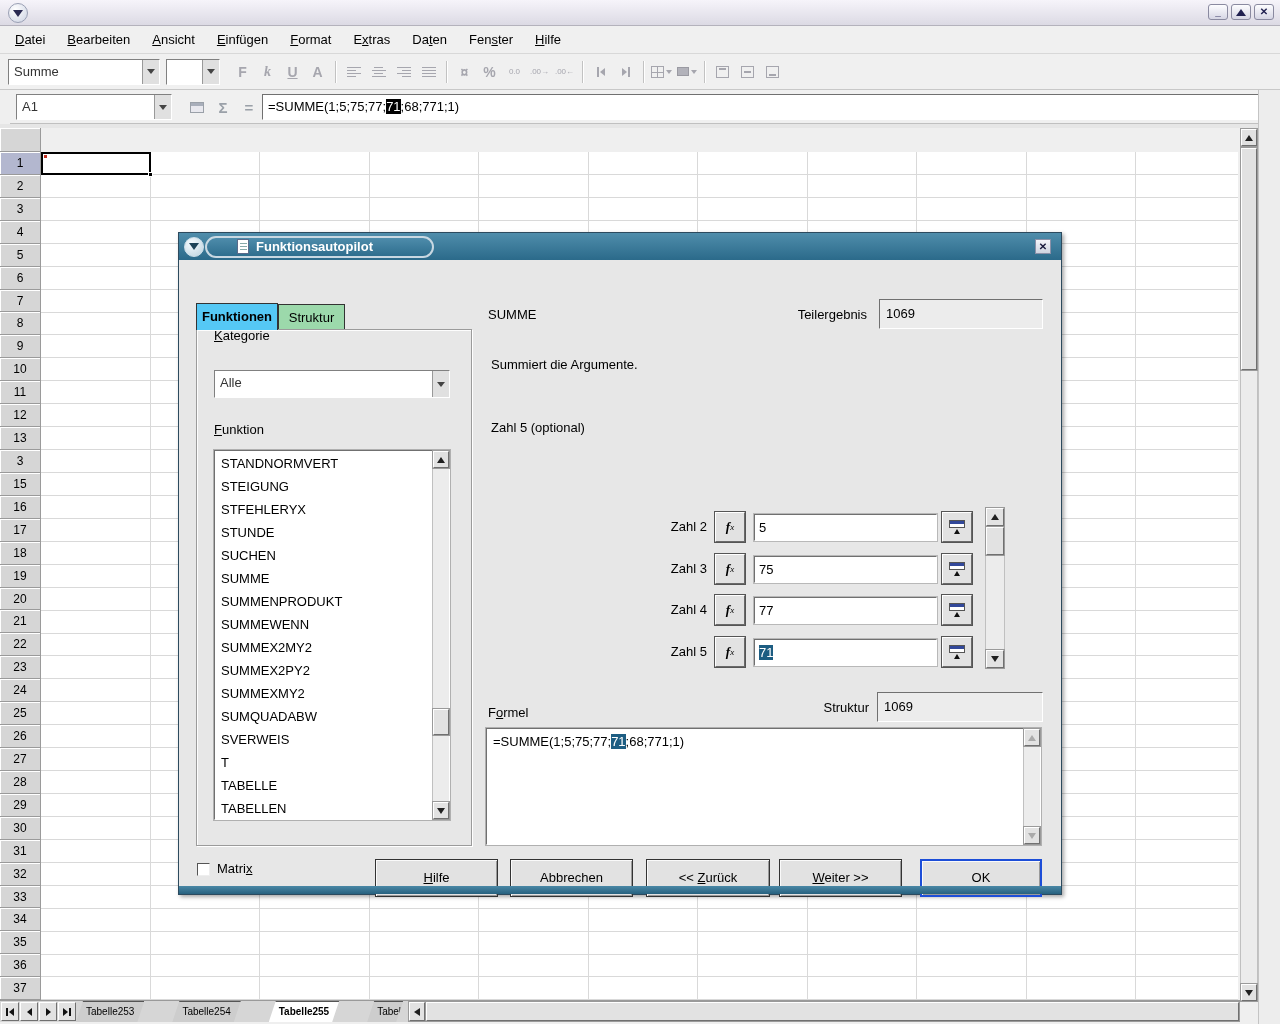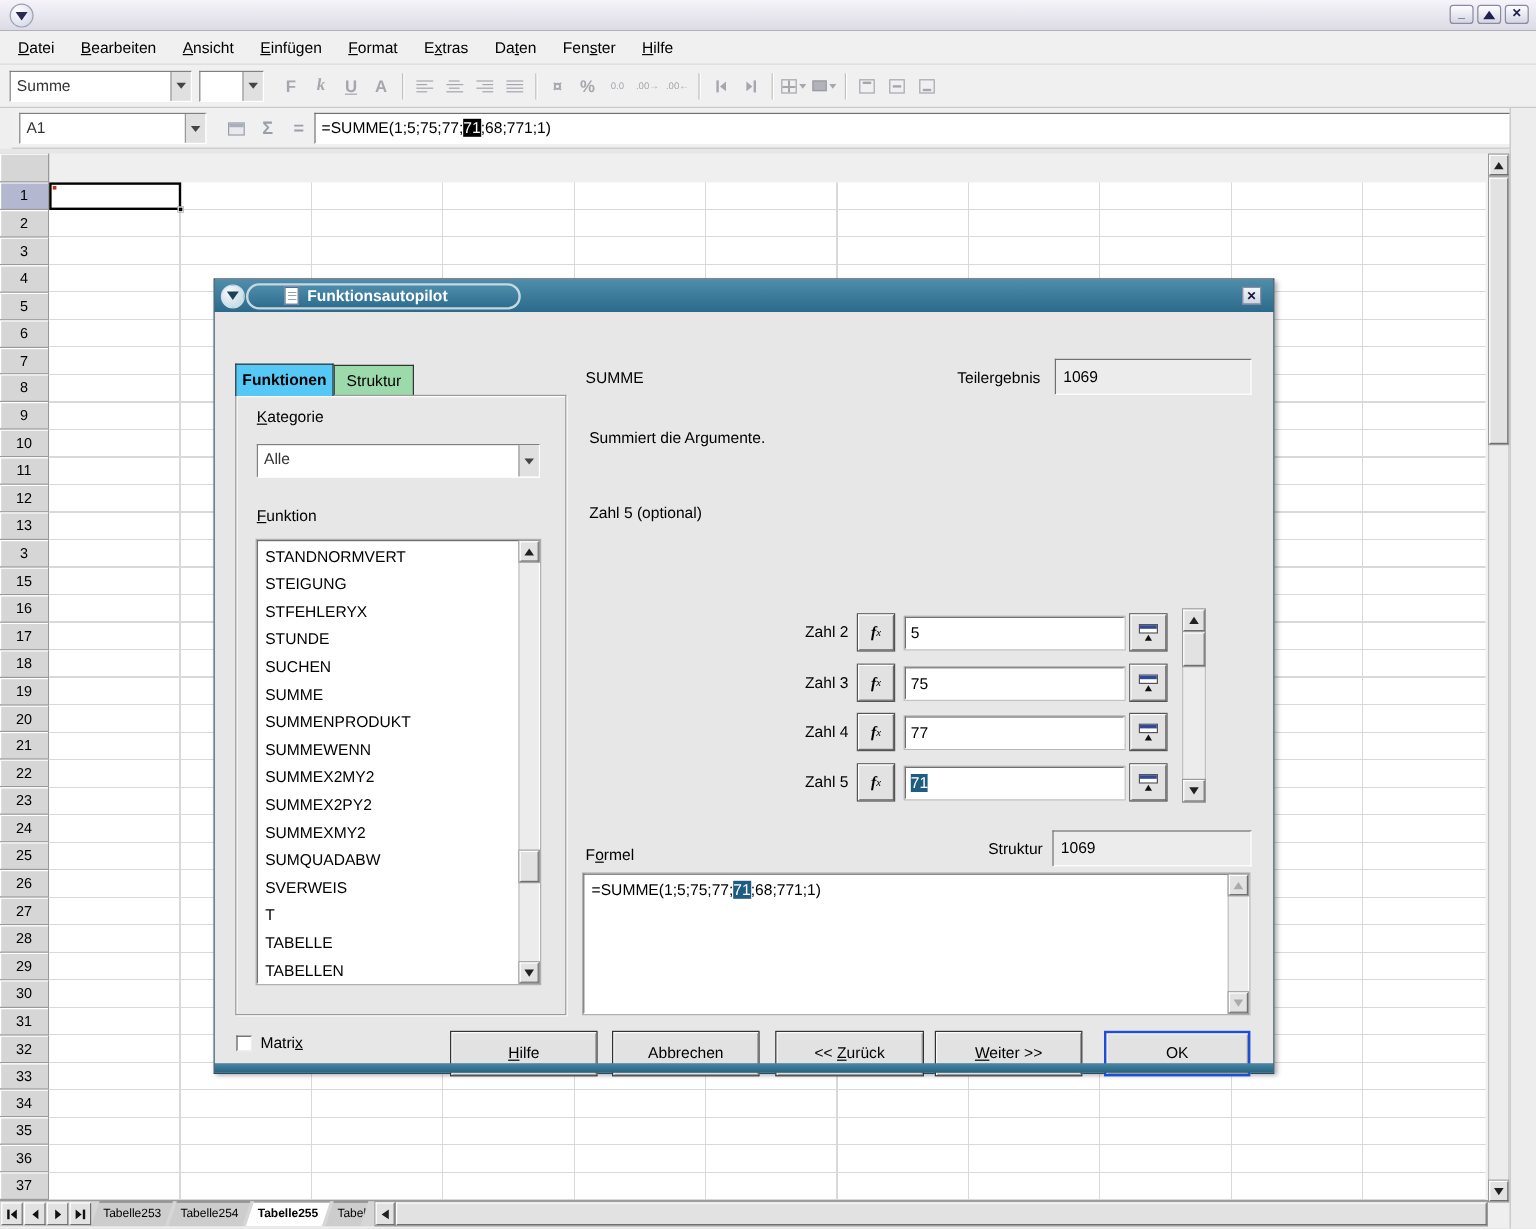--- a/index.html
+++ b/index.html
@@ -126,21 +126,21 @@
   #right-frame{left:1258px;top:90px;width:22px;height:934px;background:#ededed;border-left:1px solid #c4c4c4;}
 
   
   #tabbar{left:0;top:1000px;width:1240px;height:22px;background:#d6d6d6;
     border-top:1px solid #9a9a9a;display:flex;align-items:stretch;}
   .nav-btn{width:18px;margin:1px 0 1px 1px;background:#e2e2e2;border:1px solid;
     border-color:#fff #707070 #707070 #fff;display:flex;align-items:center;justify-content:center;gap:1px;}
   .nav-bar{width:2px;height:8px;background:#111;}
   .mini-tri-l{width:0;height:0;border-top:4px solid transparent;border-bottom:4px solid transparent;border-right:5px solid #111;}
   .mini-tri-r{width:0;height:0;border-top:4px solid transparent;border-bottom:4px solid transparent;border-left:5px solid #111;}
-  #sheet-tabs{display:flex;margin-left:4px;align-items:stretch;}
+  #sheet-tabs{display:flex;margin-left:4px;align-items:stretch;gap:32px;}
   .sheet-tab{padding:0 10px;font-size:10px;line-height:20px;color:#000;background:#cdcdcd;
     clip-path:polygon(7px 0,100% 0,calc(100% - 7px) 100%,0 100%);
     border-top:1px solid #555;margin-left:-4px;}
   .sheet-tab.active{background:#fff;font-weight:bold;z-index:2;}
   .sheet-tab.clipped{max-width:36px;overflow:hidden;}
   #hscroll{flex:1;margin:1px 1px 1px 6px;display:flex;align-items:stretch;background:#ececec;}
   #hscroll .sb-btn{width:16px;}
   #hscroll .sb-thumb{flex:1;margin-left:1px;}
 
   
@@ -476,21 +476,21 @@
         <span id="dialog-title">Funktionsautopilot</span>
       </div>
       <div id="dlg-close">✕</div>
     </div>
     <div id="dlg-body" class="abs">
 
       <div id="tab-funktionen" class="dlg-tab">Funktionen</div>
       <div id="tab-struktur" class="dlg-tab">Struktur</div>
       <div id="tab-frame" class="abs"></div>
 
-      <div class="dlg-label" style="left:35px;top:80px;"><u>K</u>ategorie</div>
+      <div class="dlg-label" style="left:35px;top:68px;"><u>K</u>ategorie</div>
       <div id="category-combo" class="combo abs">
         <span class="val">Alle</span>
         <span class="drop">
             <span class="tri"></span>
           </span>
       </div>
       <div class="dlg-label" style="left:35px;top:162px;"><u>F</u>unktion</div>
 
       <div id="function-listbox" class="abs">
         <div id="function-list">

